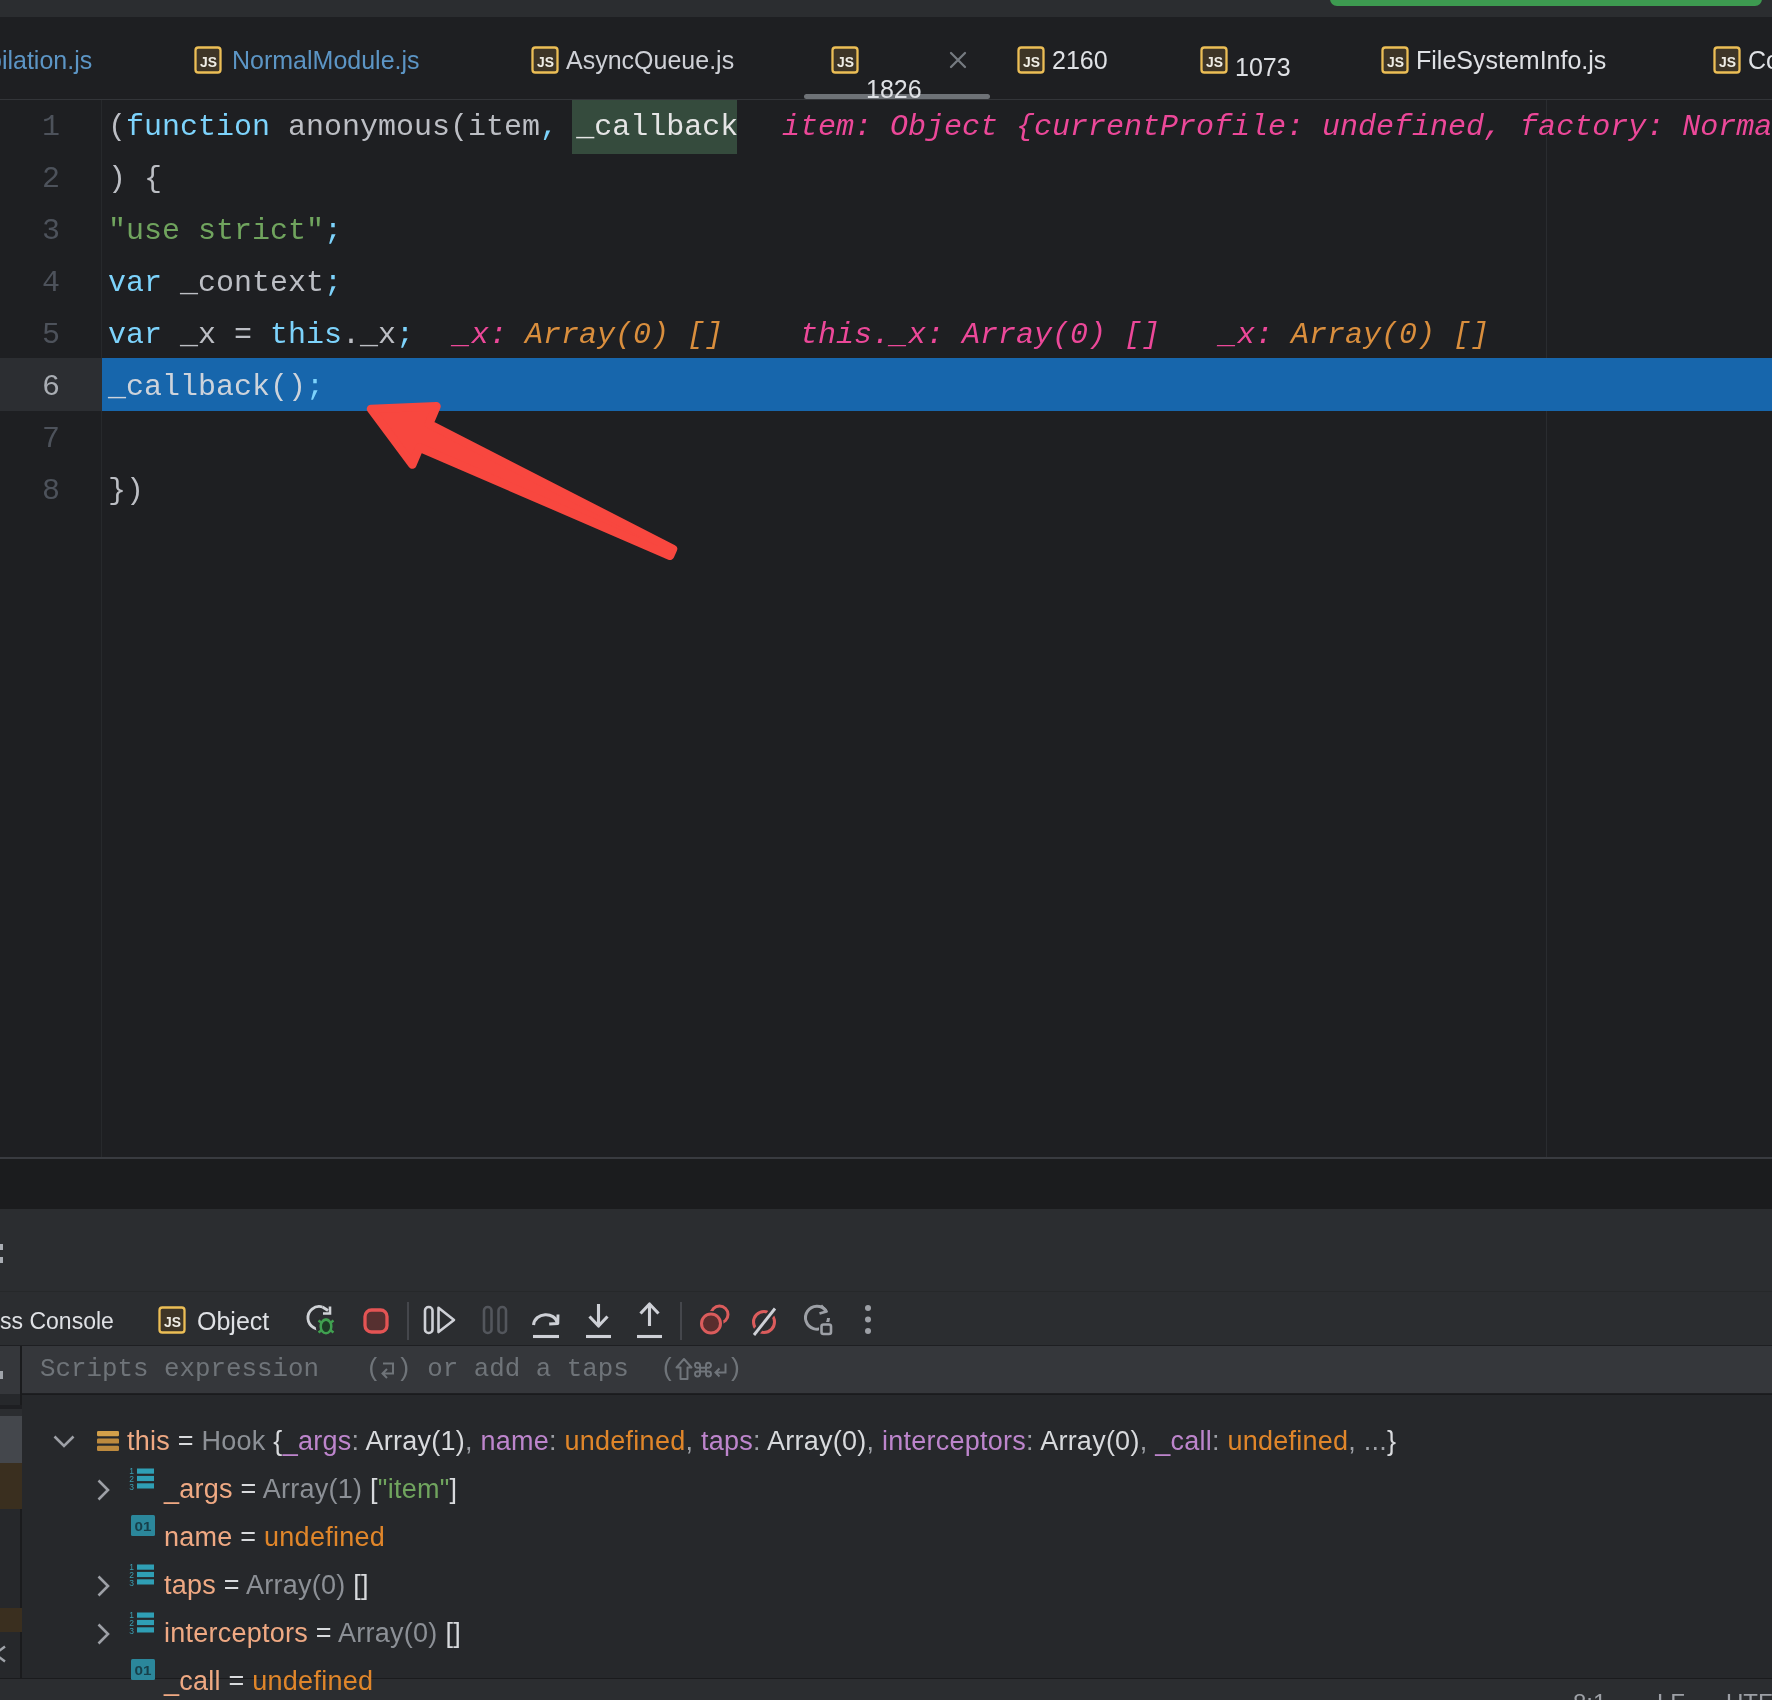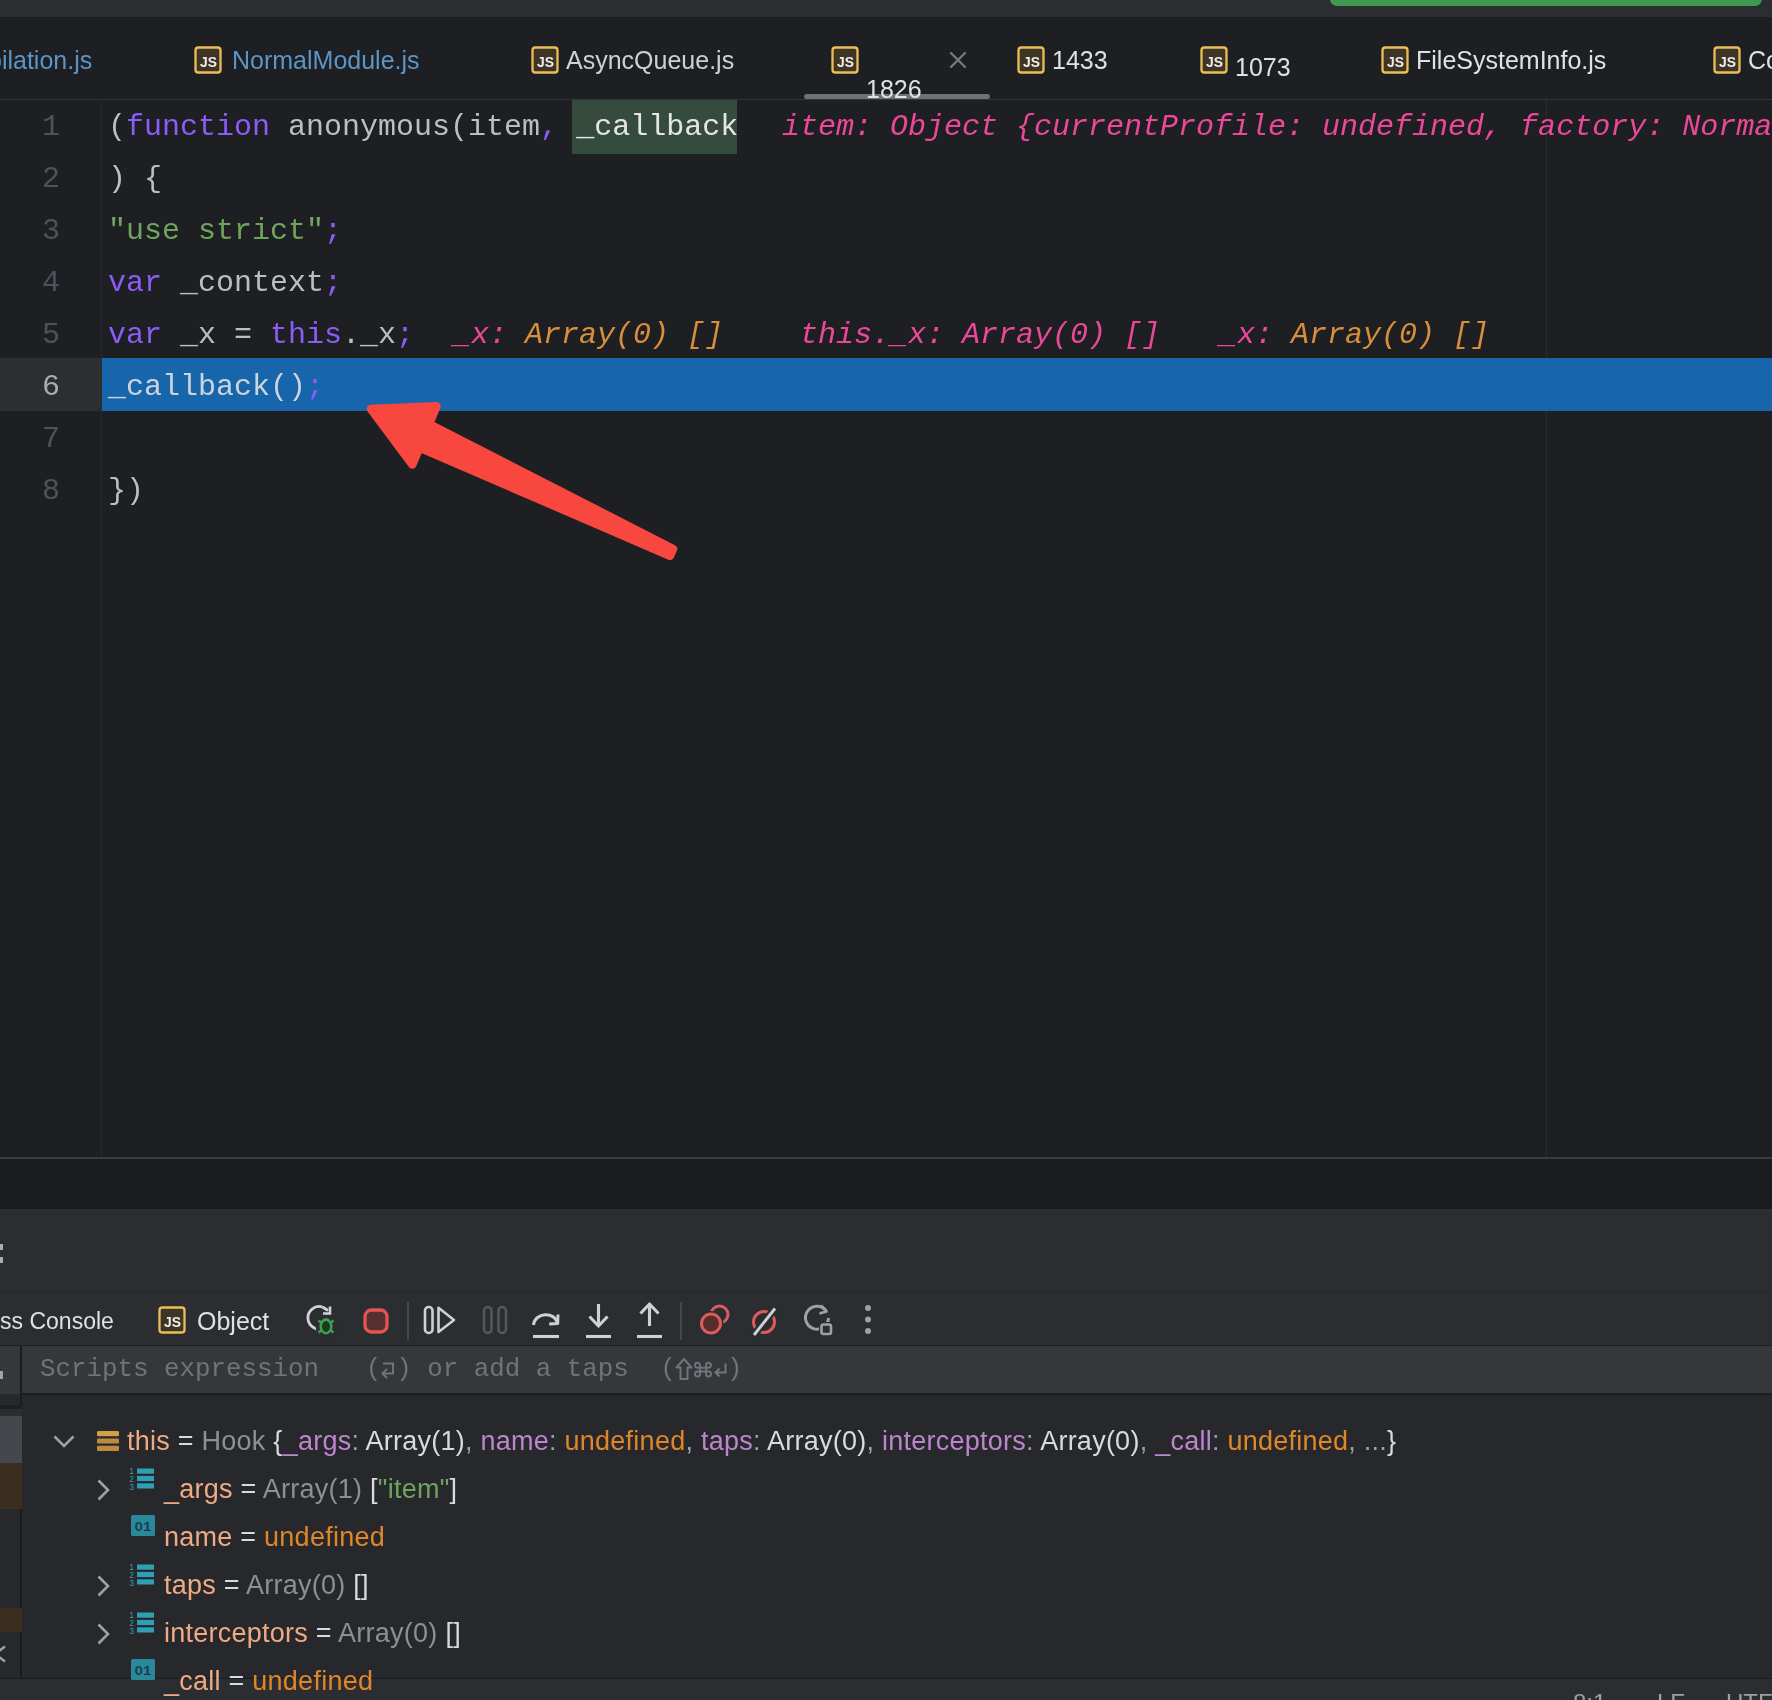--- a/index.html
+++ b/index.html
@@ -17,21 +17,21 @@
 .tabblue { color:#5c95c5; }
 .tabwhite { color:#dfe1e5; }
 .jsicon { position:absolute; width:28px; height:28px; }
 #underline { left:804px; top:94px; width:186px; height:5px; border-radius:3px; background:#6e7277; }
 
 #editor { left:0; top:100px; width:1772px; height:1059px; background:#1e1f22; overflow:hidden; }
 .lnum { position:absolute; left:0; width:60px; text-align:right; font-family:"Liberation Mono",monospace;
   font-size:30px; line-height:52px; color:#4d525b; }
 .cline { position:absolute; left:108px; font-family:"Liberation Mono",monospace; font-size:30px;
   line-height:52px; white-space:pre; color:#bcbec4; }
-.kw { color:#8b5cf6; }
+.kw { color:#7dd3fc; }
 .str { color:#70a45e; }
 .hint { font-style:italic; color:#ec4899; }
 .hinto { font-style:italic; color:#d98e3d; }
 .param { color:#e5e5e5; }
 #gutterline { left:101px; top:0; width:1px; height:1059px; background:#27292c; }
 #marginline { left:1546px; top:0; width:1px; height:1059px; background:#2a2c30; }
 #execrow { left:102px; top:258px; width:1670px; height:53px; background:#1766ac; }
 #gutterhl { left:0; top:258px; width:102px; height:53px; background:#2c2e32; }
 #occbox { left:572px; top:0px; width:165px; height:54px; background:#354b3d; }
 
@@ -81,21 +81,21 @@
         <text x="14.5" y="21" font-family="Liberation Sans, sans-serif" font-weight="bold" font-size="15" fill="#efede6" text-anchor="middle" textLength="17" lengthAdjust="spacingAndGlyphs">JS</text>
       </svg>
     <span class="tabtxt tabwhite" style="left:866px;margin-top:29px;">1826</span>
     <svg class="abs" style="left:948px; top:50px;" width="20" height="20" viewBox="0 0 20 20">
         <path d="M3 3 L17 17 M17 3 L3 17" stroke="#757a80" stroke-width="2.3" stroke-linecap="round"></path>
       </svg>
     <svg class="jsicon" style="left:1017px; top:46px;" viewBox="0 0 28 28">
         <rect x="1.5" y="1.5" width="25" height="25" rx="2.8" fill="#3e3527" stroke="#ecbe56" stroke-width="2.3"></rect>
         <text x="14.5" y="21" font-family="Liberation Sans, sans-serif" font-weight="bold" font-size="15" fill="#efede6" text-anchor="middle" textLength="17" lengthAdjust="spacingAndGlyphs">JS</text>
       </svg>
-    <span class="tabtxt tabwhite" style="left:1052px;">1433</span>
+    <span class="tabtxt tabwhite" style="left:1052px;">2160</span>
     <svg class="jsicon" style="left:1200px; top:46px;" viewBox="0 0 28 28">
         <rect x="1.5" y="1.5" width="25" height="25" rx="2.8" fill="#3e3527" stroke="#ecbe56" stroke-width="2.3"></rect>
         <text x="14.5" y="21" font-family="Liberation Sans, sans-serif" font-weight="bold" font-size="15" fill="#efede6" text-anchor="middle" textLength="17" lengthAdjust="spacingAndGlyphs">JS</text>
       </svg>
     <span class="tabtxt tabwhite" style="left:1235px;margin-top:7px;">1073</span>
     <svg class="jsicon" style="left:1381px; top:46px;" viewBox="0 0 28 28">
         <rect x="1.5" y="1.5" width="25" height="25" rx="2.8" fill="#3e3527" stroke="#ecbe56" stroke-width="2.3"></rect>
         <text x="14.5" y="21" font-family="Liberation Sans, sans-serif" font-weight="bold" font-size="15" fill="#efede6" text-anchor="middle" textLength="17" lengthAdjust="spacingAndGlyphs">JS</text>
       </svg>
     <span class="tabtxt tabwhite" style="left:1416px;">FileSystemInfo.js</span>

